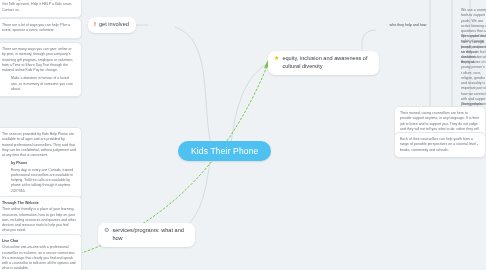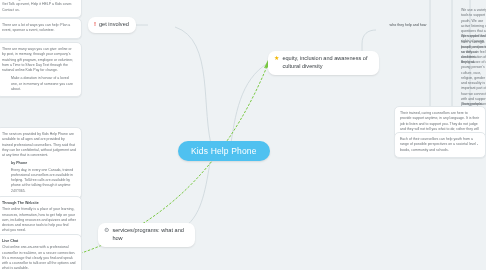--- a/index.html
+++ b/index.html
@@ -99,21 +99,21 @@
 
     <g fill="none" stroke="#7ac943" stroke-width="1" stroke-dasharray="2.5 1.6">
       <path d="M 243 470 L 243 470"></path>
       <path d="M 0 270 C 80 262 200 230 268 64"></path>
     </g>
     <polygon points="268,60 264,68 272,67" fill="#7ac943"></polygon>
     <rect x="396" y="132" width="3" height="3" fill="#7ac943"></rect>
   </svg>
 
   <div class="central" style="left:178px;top:141px;">
-    <span>Kids Help Phone</span>
+    <span>Kids Their Phone</span>
   </div>
 
   <div class="topic" style="left:88px;top:17px;">
     <span class="glyph excl">!</span>
     <span class="txt">get involved</span>
   </div>
 
   <div class="topic" style="left:268px;top:51px;max-width:98px;">
     <span class="glyph star">★</span>
     <span class="txt">equity, inclusion and awareness of cultural diversity</span>

